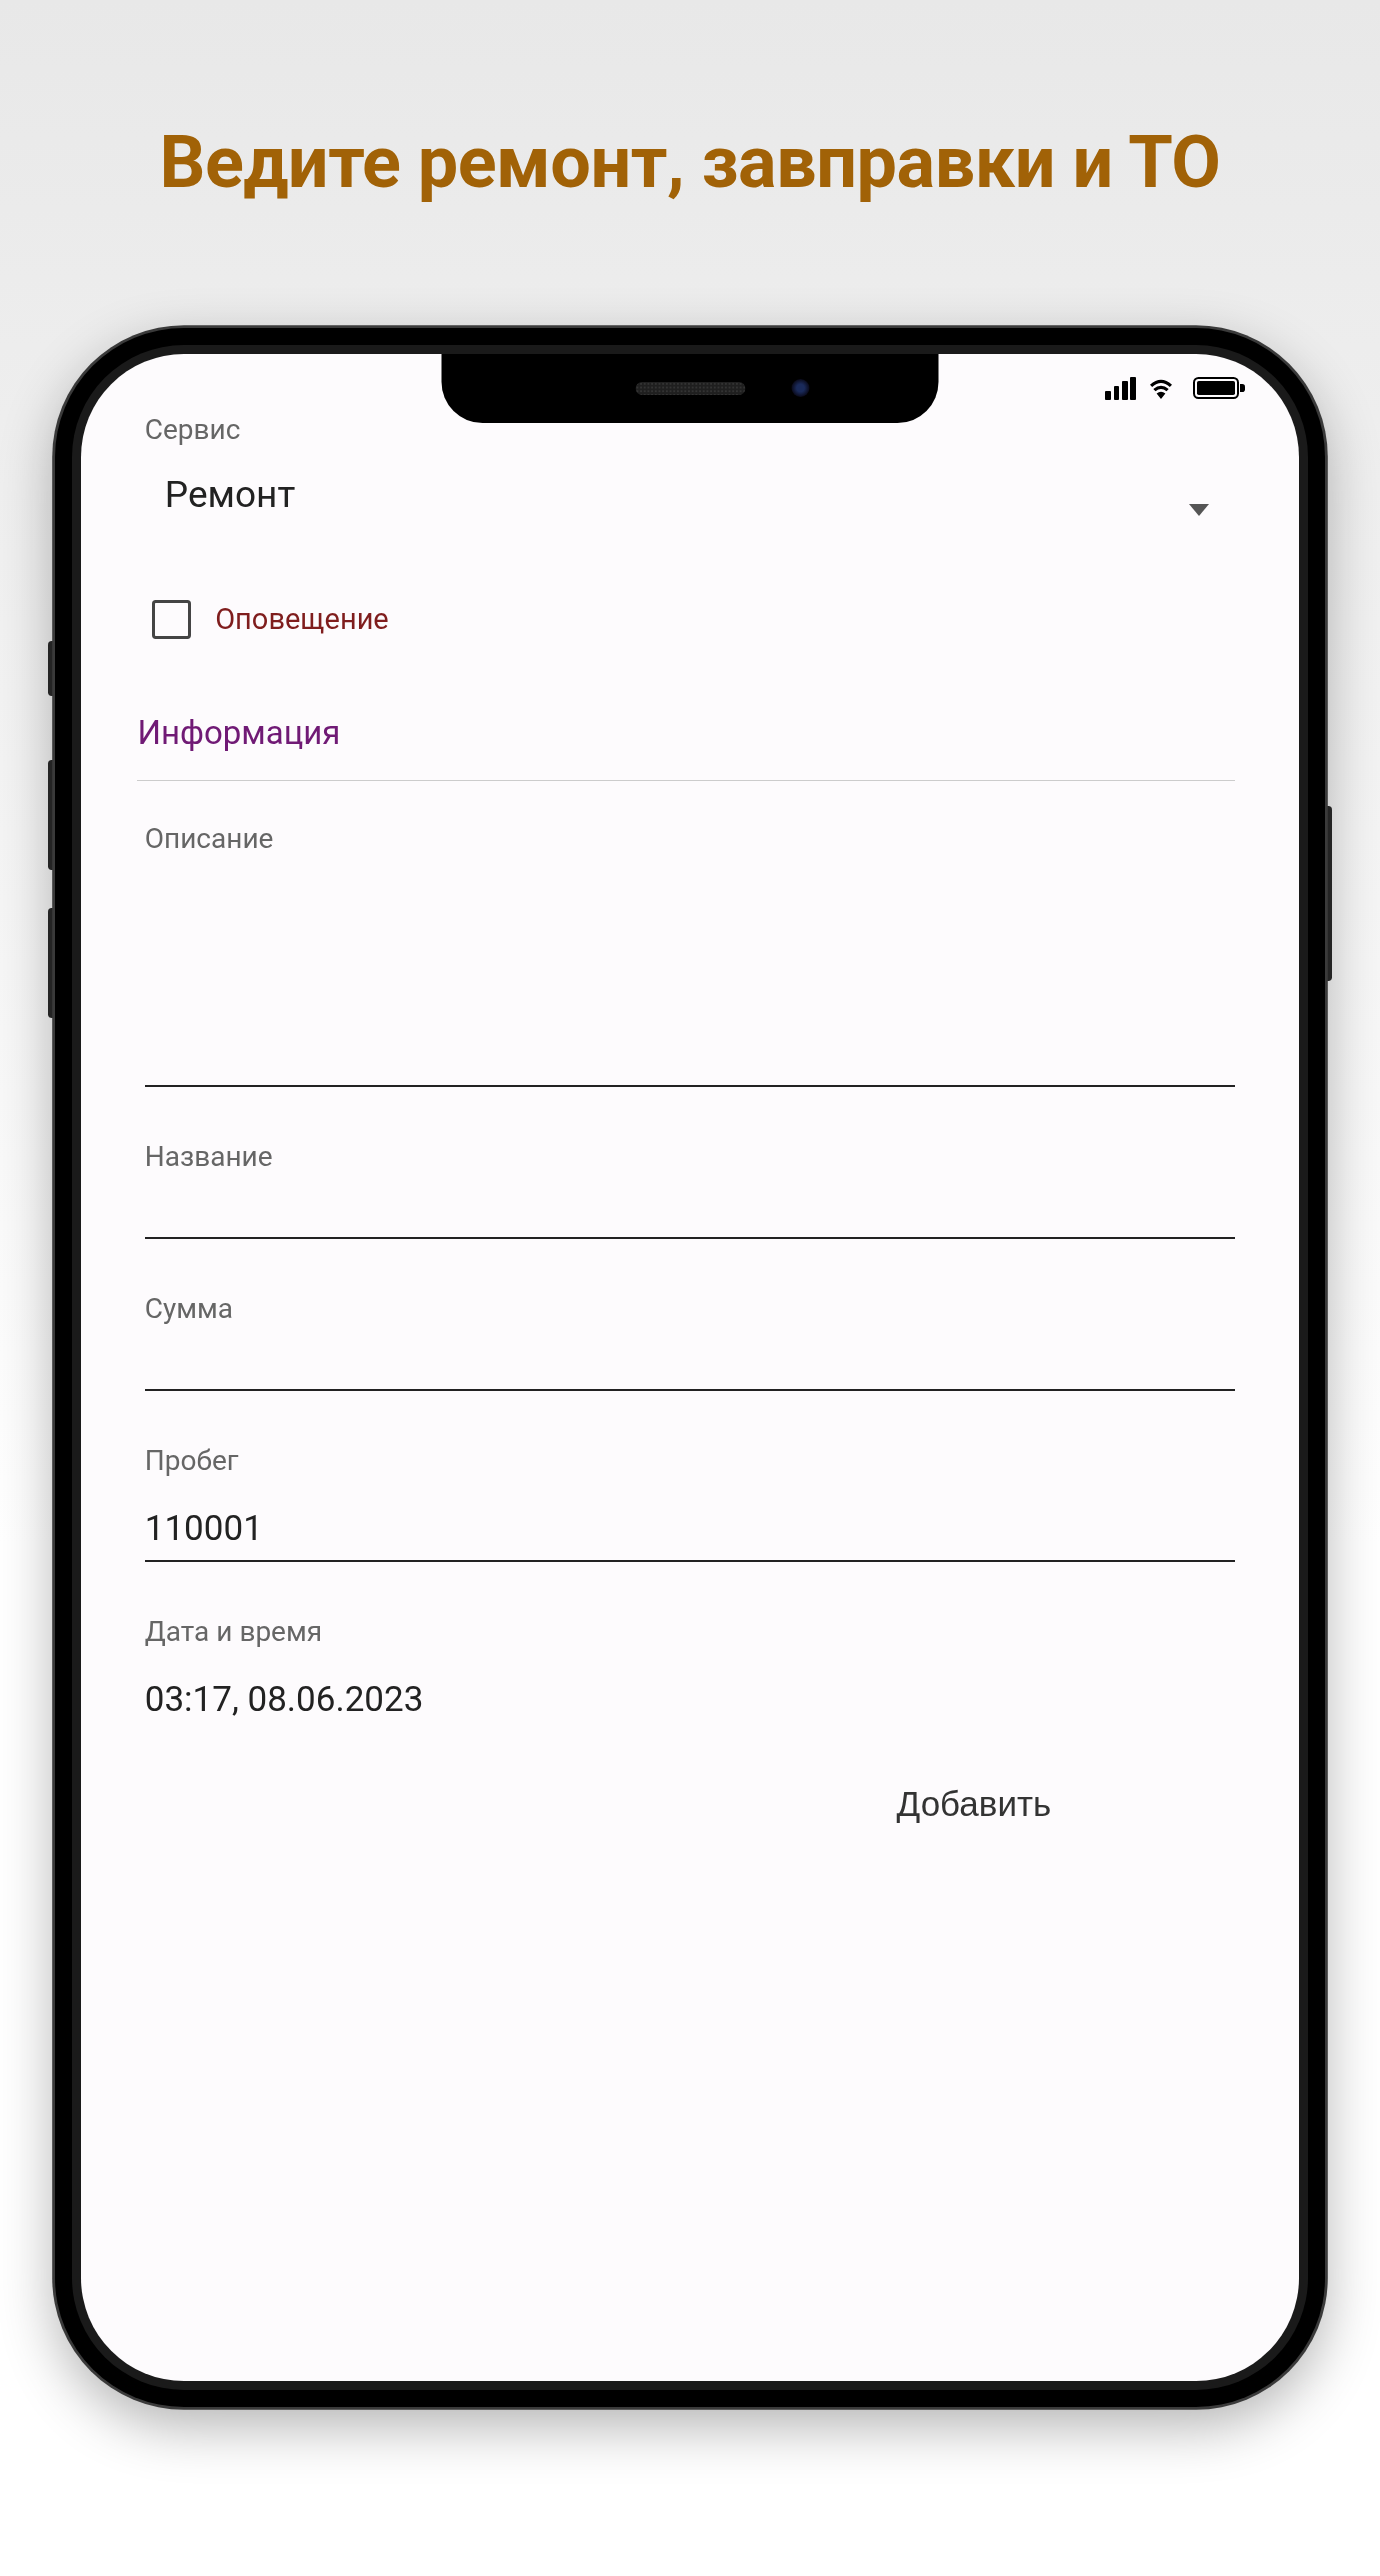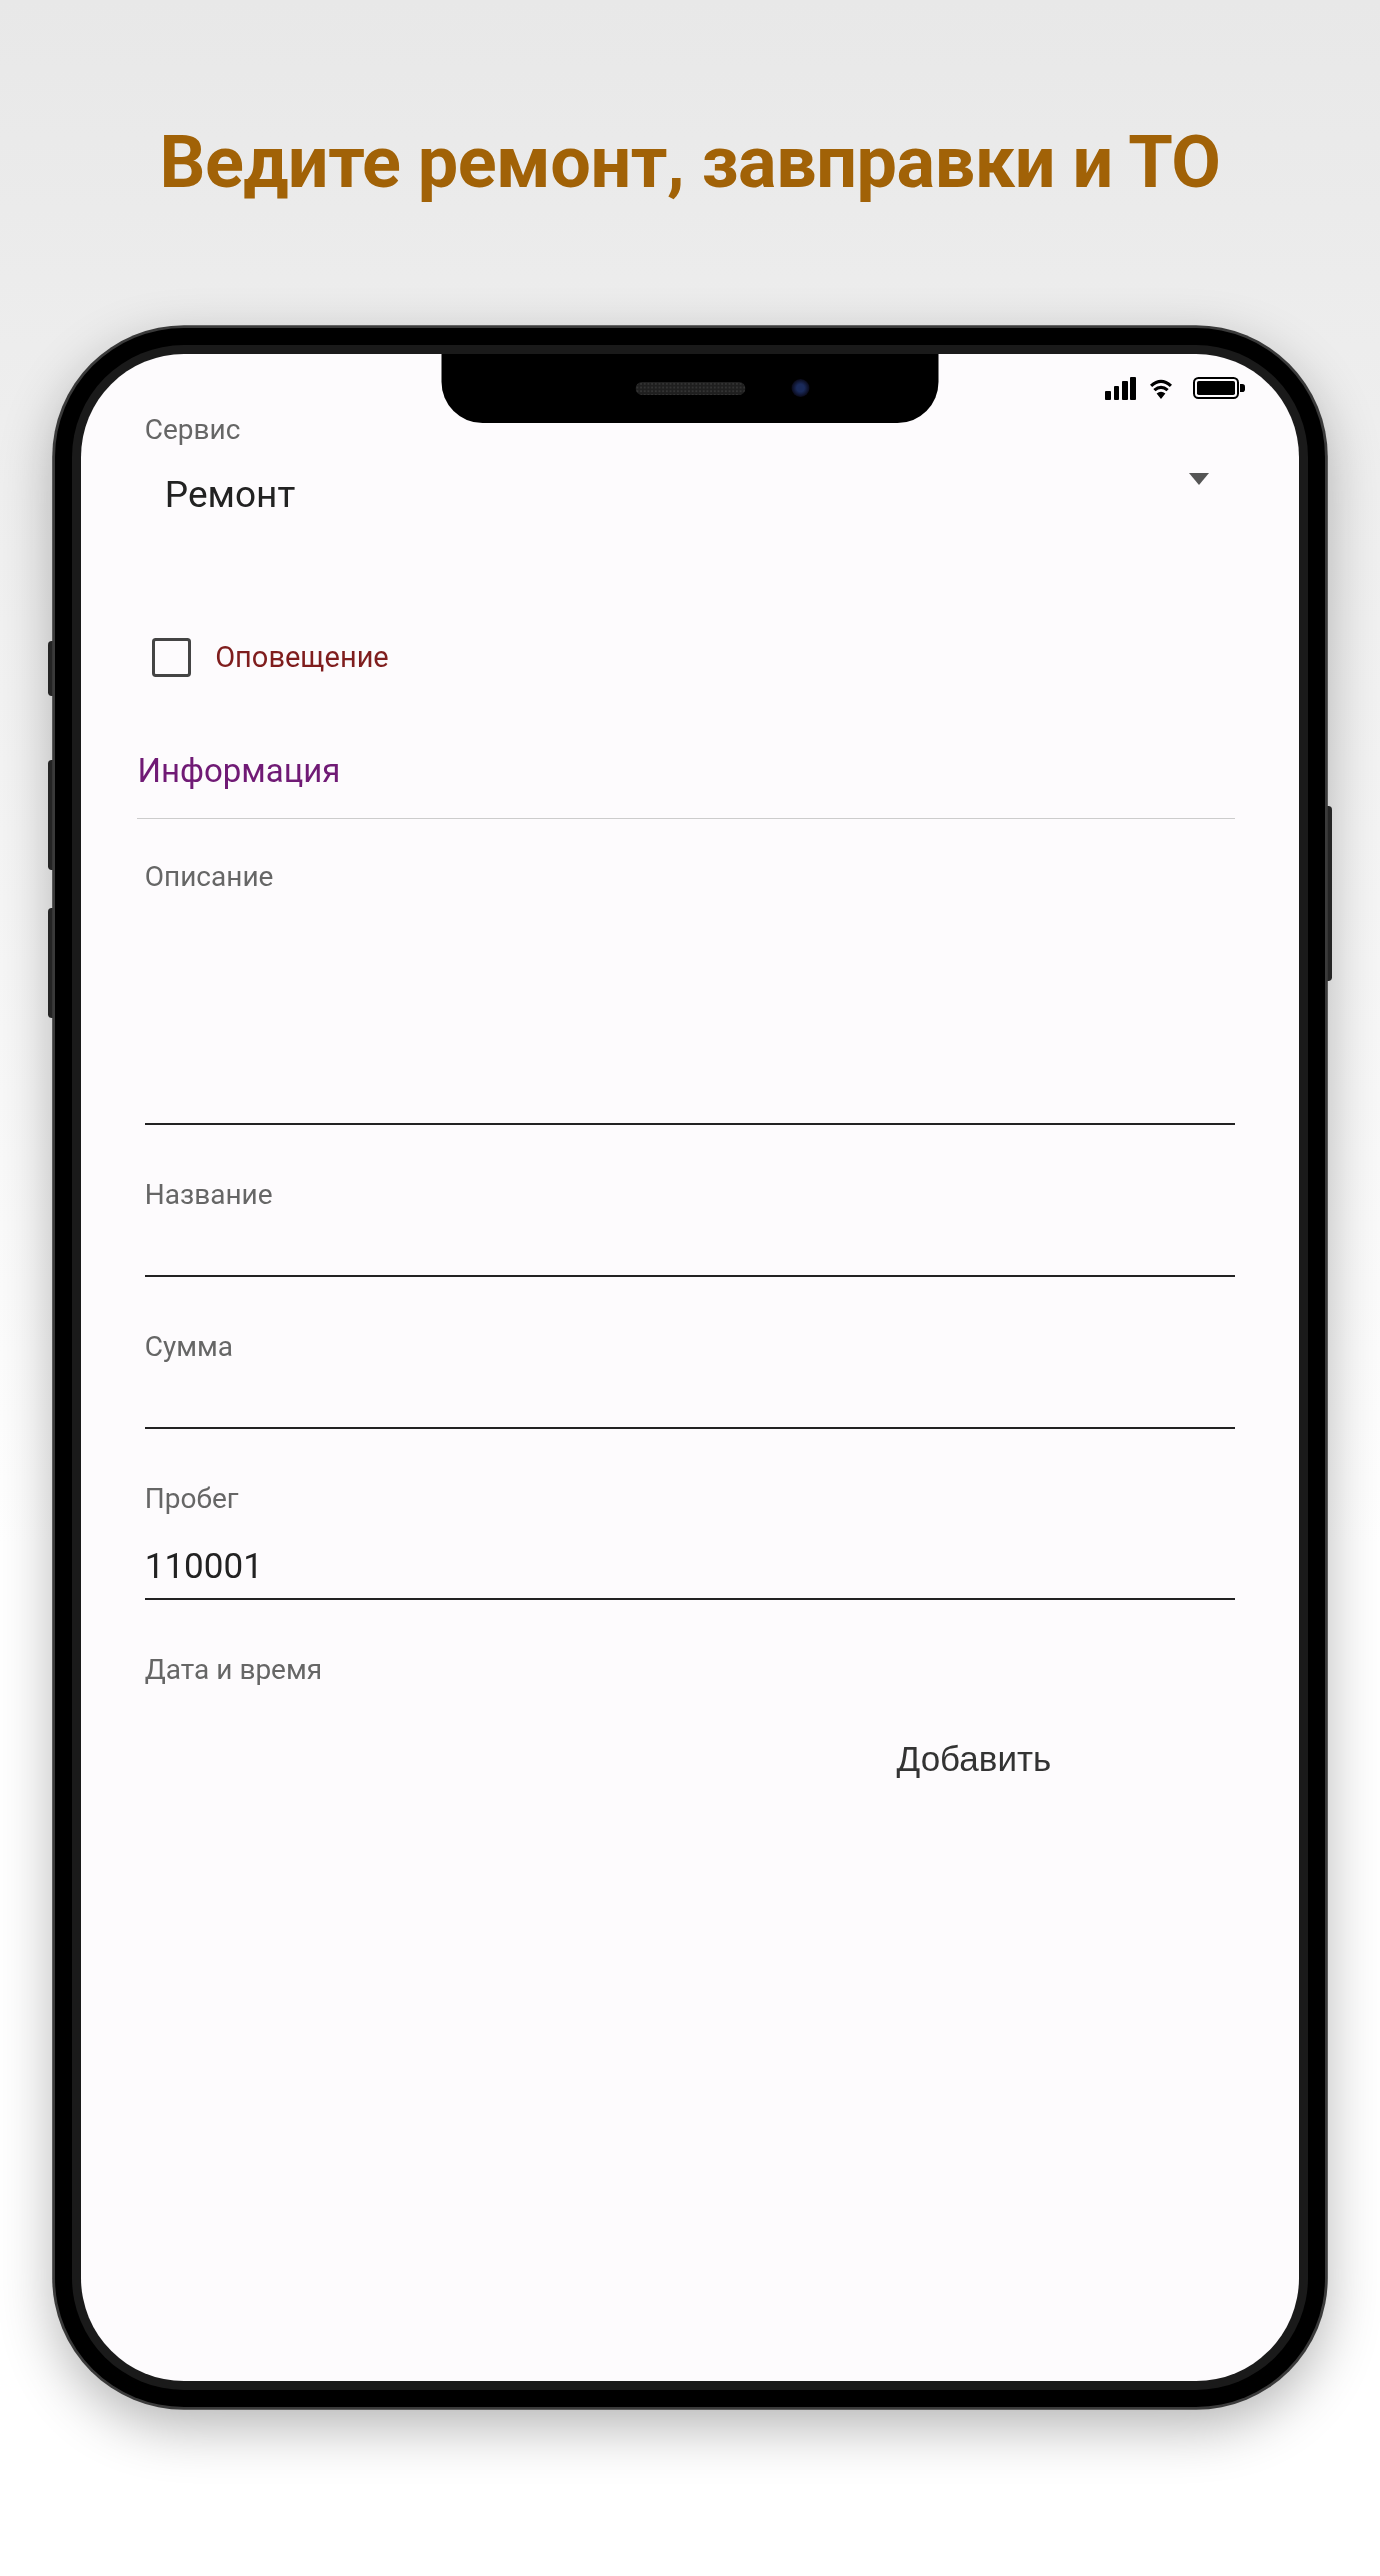--- a/index.html
+++ b/index.html
@@ -192,23 +192,23 @@
     
     .field-label {
       font-size: 28px;
       color: #666666;
       margin-bottom: 20px;
     }
     
     .dropdown {
       display: flex;
       justify-content: space-between;
-      align-items: flex-start;
+      align-items: flex-end;
       padding: 7.4px 26px 7.4px 20px;
-      margin-bottom: 114px;
+      margin-bottom: 76px;
       gap: 17px;
     }
     
     .dropdown-value {
       font-size: 37px;
       color: #222222;
     }
     
     .dropdown-arrow {
       width: 0;
@@ -352,20 +352,21 @@
             <div class="input-field"></div>
           </div>
 
           <div class="input-group">
             <div class="field-label">Пробег</div>
             <div class="input-field">110001</div>
           </div>
 
           <div class="input-group">
             <div class="field-label">Дата и время</div>
+            <div class="input-field no-border">03:17, 08.06.2023</div>
           </div>
 
           <div class="action-row">
             <button class="action-button">Добавить</button>
           </div>
 
         </div>
 
       </div>
     </div>

